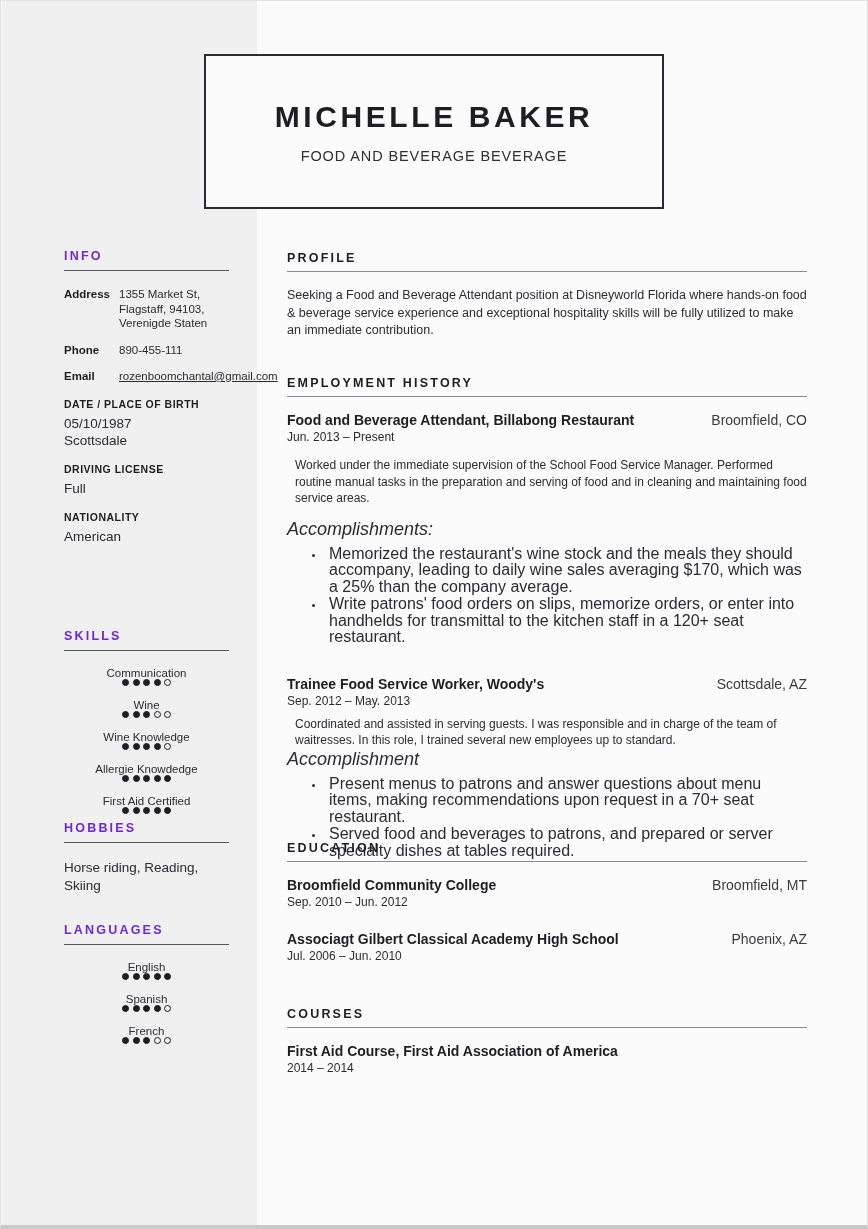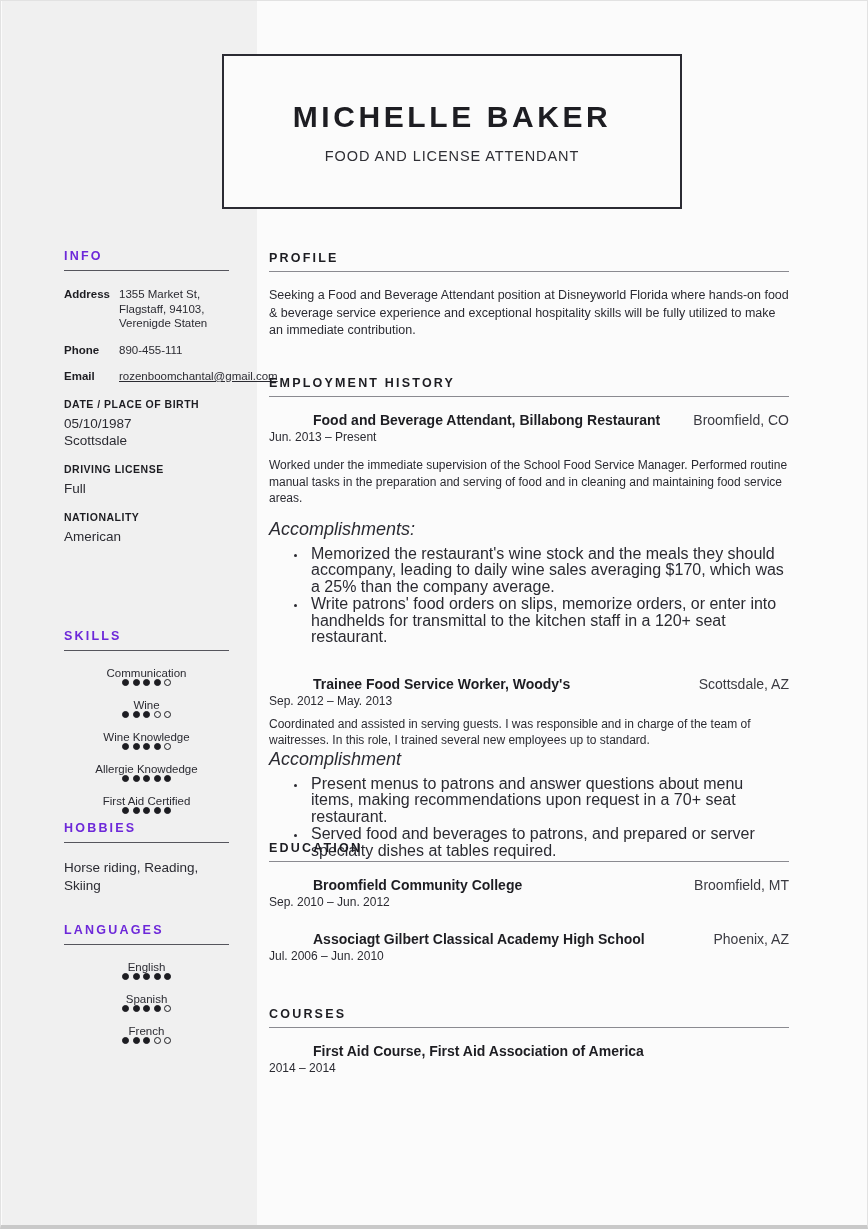--- a/index.html
+++ b/index.html
@@ -35,21 +35,21 @@
     box-sizing: border-box;
     width: 255px;
     position: absolute;
     left: 0;
     top: 0;
   }
 
   
   .namebox {
     position: absolute;
-    left: 221px;
+    left: 203px;
     top: 53px;
     width: 460px;
     height: 155px;
     border: 2px solid #2b2b33;
     background: #fbfbfb;
     box-sizing: border-box;
     display: flex;
     flex-direction: column;
     align-items: center;
     justify-content: center;
@@ -140,21 +140,21 @@
   .hobbies-text {
     font-size: 13.5px;
     line-height: 18px;
     color: #2b2b32;
     margin: 0;
   }
 
   
   .main {
     position: absolute;
-    left: 268px;
+    left: 286px;
     top: 0;
     width: 520px;
   }
   .main-section-title {
     font-size: 12.5px;
     font-weight: bold;
     letter-spacing: 2.2px;
     color: #1d1d22;
     margin: 0 0 6px 0;
   }
@@ -167,21 +167,20 @@
     font-size: 12.5px;
     line-height: 17.5px;
     color: #2b2b32;
     margin: 0;
   }
   .entry { margin-bottom: 6px; }
   .entry-head {
     display: flex;
     align-items: baseline;
     justify-content: space-between;
-    margin-left: 44px;
   }
   .entry-title {
     font-size: 14px;
     font-weight: bold;
     color: #1d1d22;
   }
   .entry-location {
     font-size: 14px;
     color: #3a3a41;
     white-space: nowrap;
@@ -189,21 +188,21 @@
   }
   .entry-dates {
     font-size: 12px;
     color: #2b2b32;
     margin: 2px 0 0 0;
   }
   .entry-body {
     font-size: 12px;
     line-height: 16.5px;
     color: #2b2b32;
-    margin: 13px 0 0 0;
+    margin: 13px 0 0 8px;
   }
   .entry-body.tight { margin-top: 8px; }
   .accomplish-label {
     font-size: 18px;
     font-style: italic;
     color: #2b2b32;
     margin: 12px 0 0 0;
   }
   .accomplish-label.tight { margin-top: 0px; }
   ul.bullets {
@@ -222,21 +221,21 @@
 </style>
 </head>
 <body>
 
 <div class="page">
 
   <div class="sidebar"></div>
 
   <div class="namebox">
     <div class="name">MICHELLE BAKER</div>
-    <div class="jobtitle">FOOD AND LICENSE ATTENDANT</div>
+    <div class="jobtitle">FOOD AND BEVERAGE BEVERAGE</div>
   </div>
 
   <div class="sidebar-inner" style="top:248px;">
     <div class="side-section-title">INFO</div>
     <hr class="side-rule">
 
     <div class="info-row">
       <div class="info-label">Address</div>
       <div class="info-value" style="white-space:pre-line;">1355 Market St, Flagstaff, 94103, Verenigde Staten</div>
     </div>

